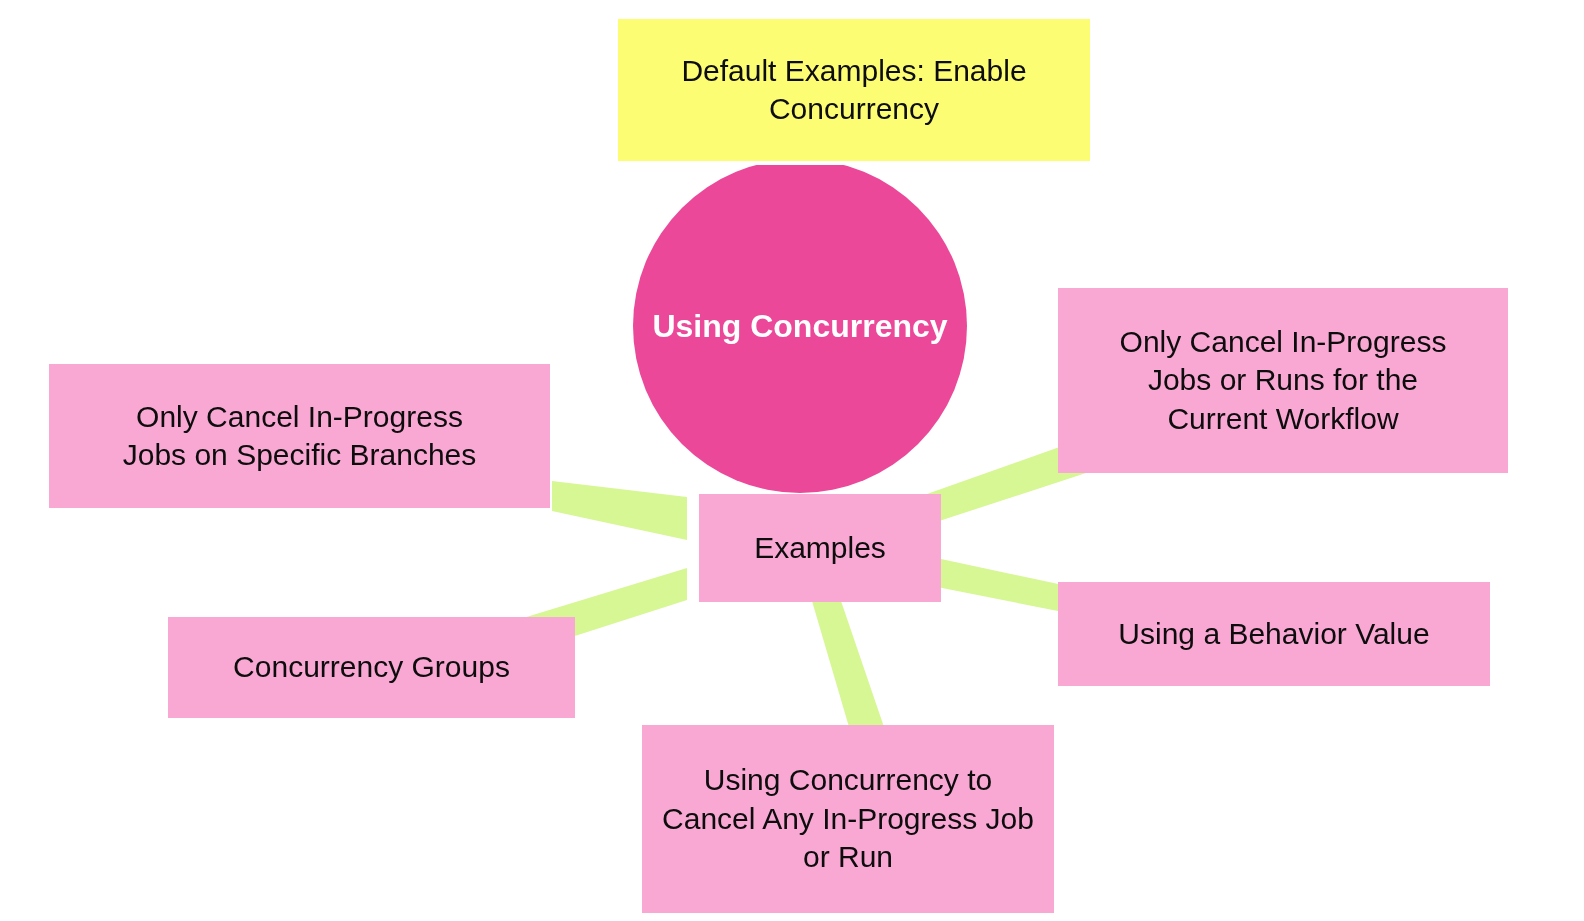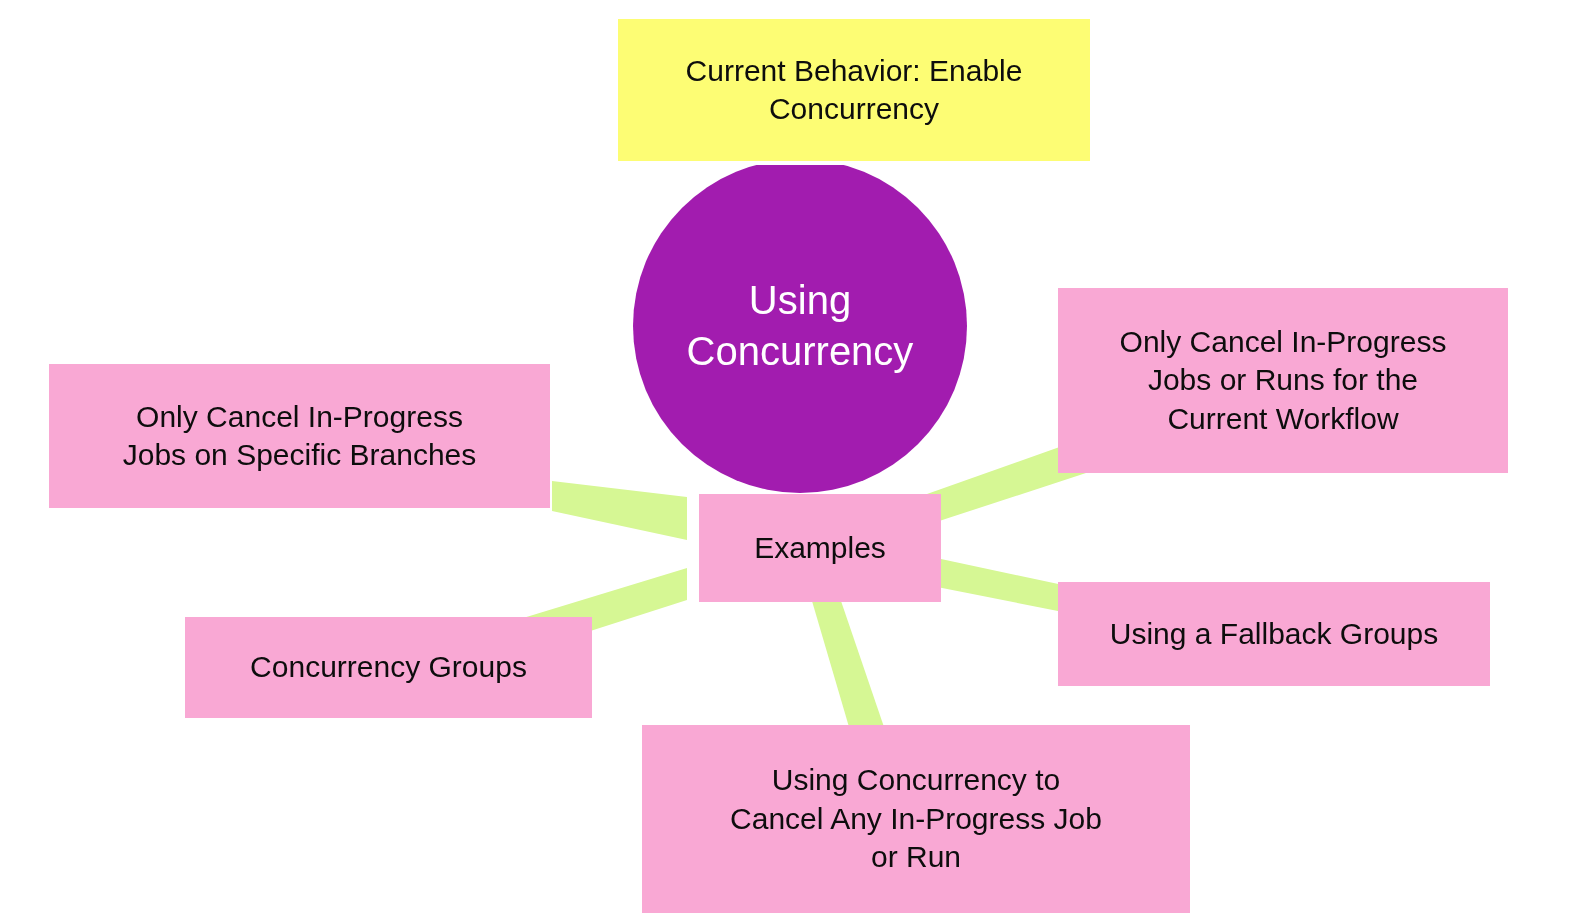--- a/index.html
+++ b/index.html
@@ -27,71 +27,71 @@
     line-height: 1.28;
     white-space: pre-line;
   }
   .leaf { background: #f9a8d4; }
   .root-branch {
     background: #fdfd74;
     border-bottom: 4px solid #ffffff;
     box-sizing: border-box;
   }
   .center-circle {
-    background: #a21caf;
+    background: #ec4899;
     border-radius: 50%;
     color: #ffffff;
-    font-weight: 400;
-    font-size: 40px;
+    font-weight: 700;
+    font-size: 32px;
   }
   
   #node-default-behavior   { left: 618px; top:  19px; width: 472px; height: 146px; }
   #node-using-concurrency  { left: 633px; top: 159px; width: 334px; height: 334px; }
   #node-specific-branches  { left:  49px; top: 364px; width: 501px; height: 144px; }
   #node-current-workflow   { left:1058px; top: 288px; width: 450px; height: 185px; }
   #node-examples           { left: 699px; top: 494px; width: 242px; height: 108px; }
   #node-fallback-value     { left:1058px; top: 582px; width: 432px; height: 104px; }
-  #node-concurrency-groups { left: 168px; top: 617px; width: 407px; height: 101px; margin-left: 17px; }
-  #node-cancel-any         { left: 642px; top: 725px; width: 548px; height: 188px; }
+  #node-concurrency-groups { left: 168px; top: 617px; width: 407px; height: 101px; }
+  #node-cancel-any         { left: 642px; top: 725px; width: 412px; height: 188px; }
 </style>
 </head>
 <body>
 
 <div class="canvas">
 
   <svg class="connectors" viewBox="0 0 1584 921" xmlns="http://www.w3.org/2000/svg" aria-hidden="true">
     <polygon points="552,481 687,497 687,540 552,511" fill="#d6f794"></polygon>
     <polygon points="927,494 1068,444 1086,473 927,525" fill="#d6f794"></polygon>
     <polygon points="927,556 1063,585 1063,612 927,585" fill="#d6f794"></polygon>
     <polygon points="687,568 687,600 528,651 510,622" fill="#d6f794"></polygon>
     <polygon points="812,601 841,601 884,727 849,727" fill="#d6f794"></polygon>
   </svg>
 
   <div class="node center-circle" id="node-using-concurrency">
     <span>Using Concurrency</span>
   </div>
 
   <div class="node root-branch" id="node-default-behavior">
-    <span>Current Behavior: Enable
+    <span>Default Examples: Enable
 Concurrency</span>
   </div>
 
   <div class="node leaf" id="node-specific-branches">
     <span>Only Cancel In-Progress
 Jobs on Specific Branches</span>
   </div>
 
   <div class="node leaf" id="node-current-workflow">
     <span>Only Cancel In-Progress
 Jobs or Runs for the
 Current Workflow</span>
   </div>
 
   <div class="node leaf" id="node-fallback-value">
-    <span>Using a Fallback Groups</span>
+    <span>Using a Behavior Value</span>
   </div>
 
   <div class="node leaf" id="node-concurrency-groups">
     <span>Concurrency Groups</span>
   </div>
 
   <div class="node leaf" id="node-cancel-any">
     <span>Using Concurrency to
 Cancel Any In-Progress Job
 or Run</span>

